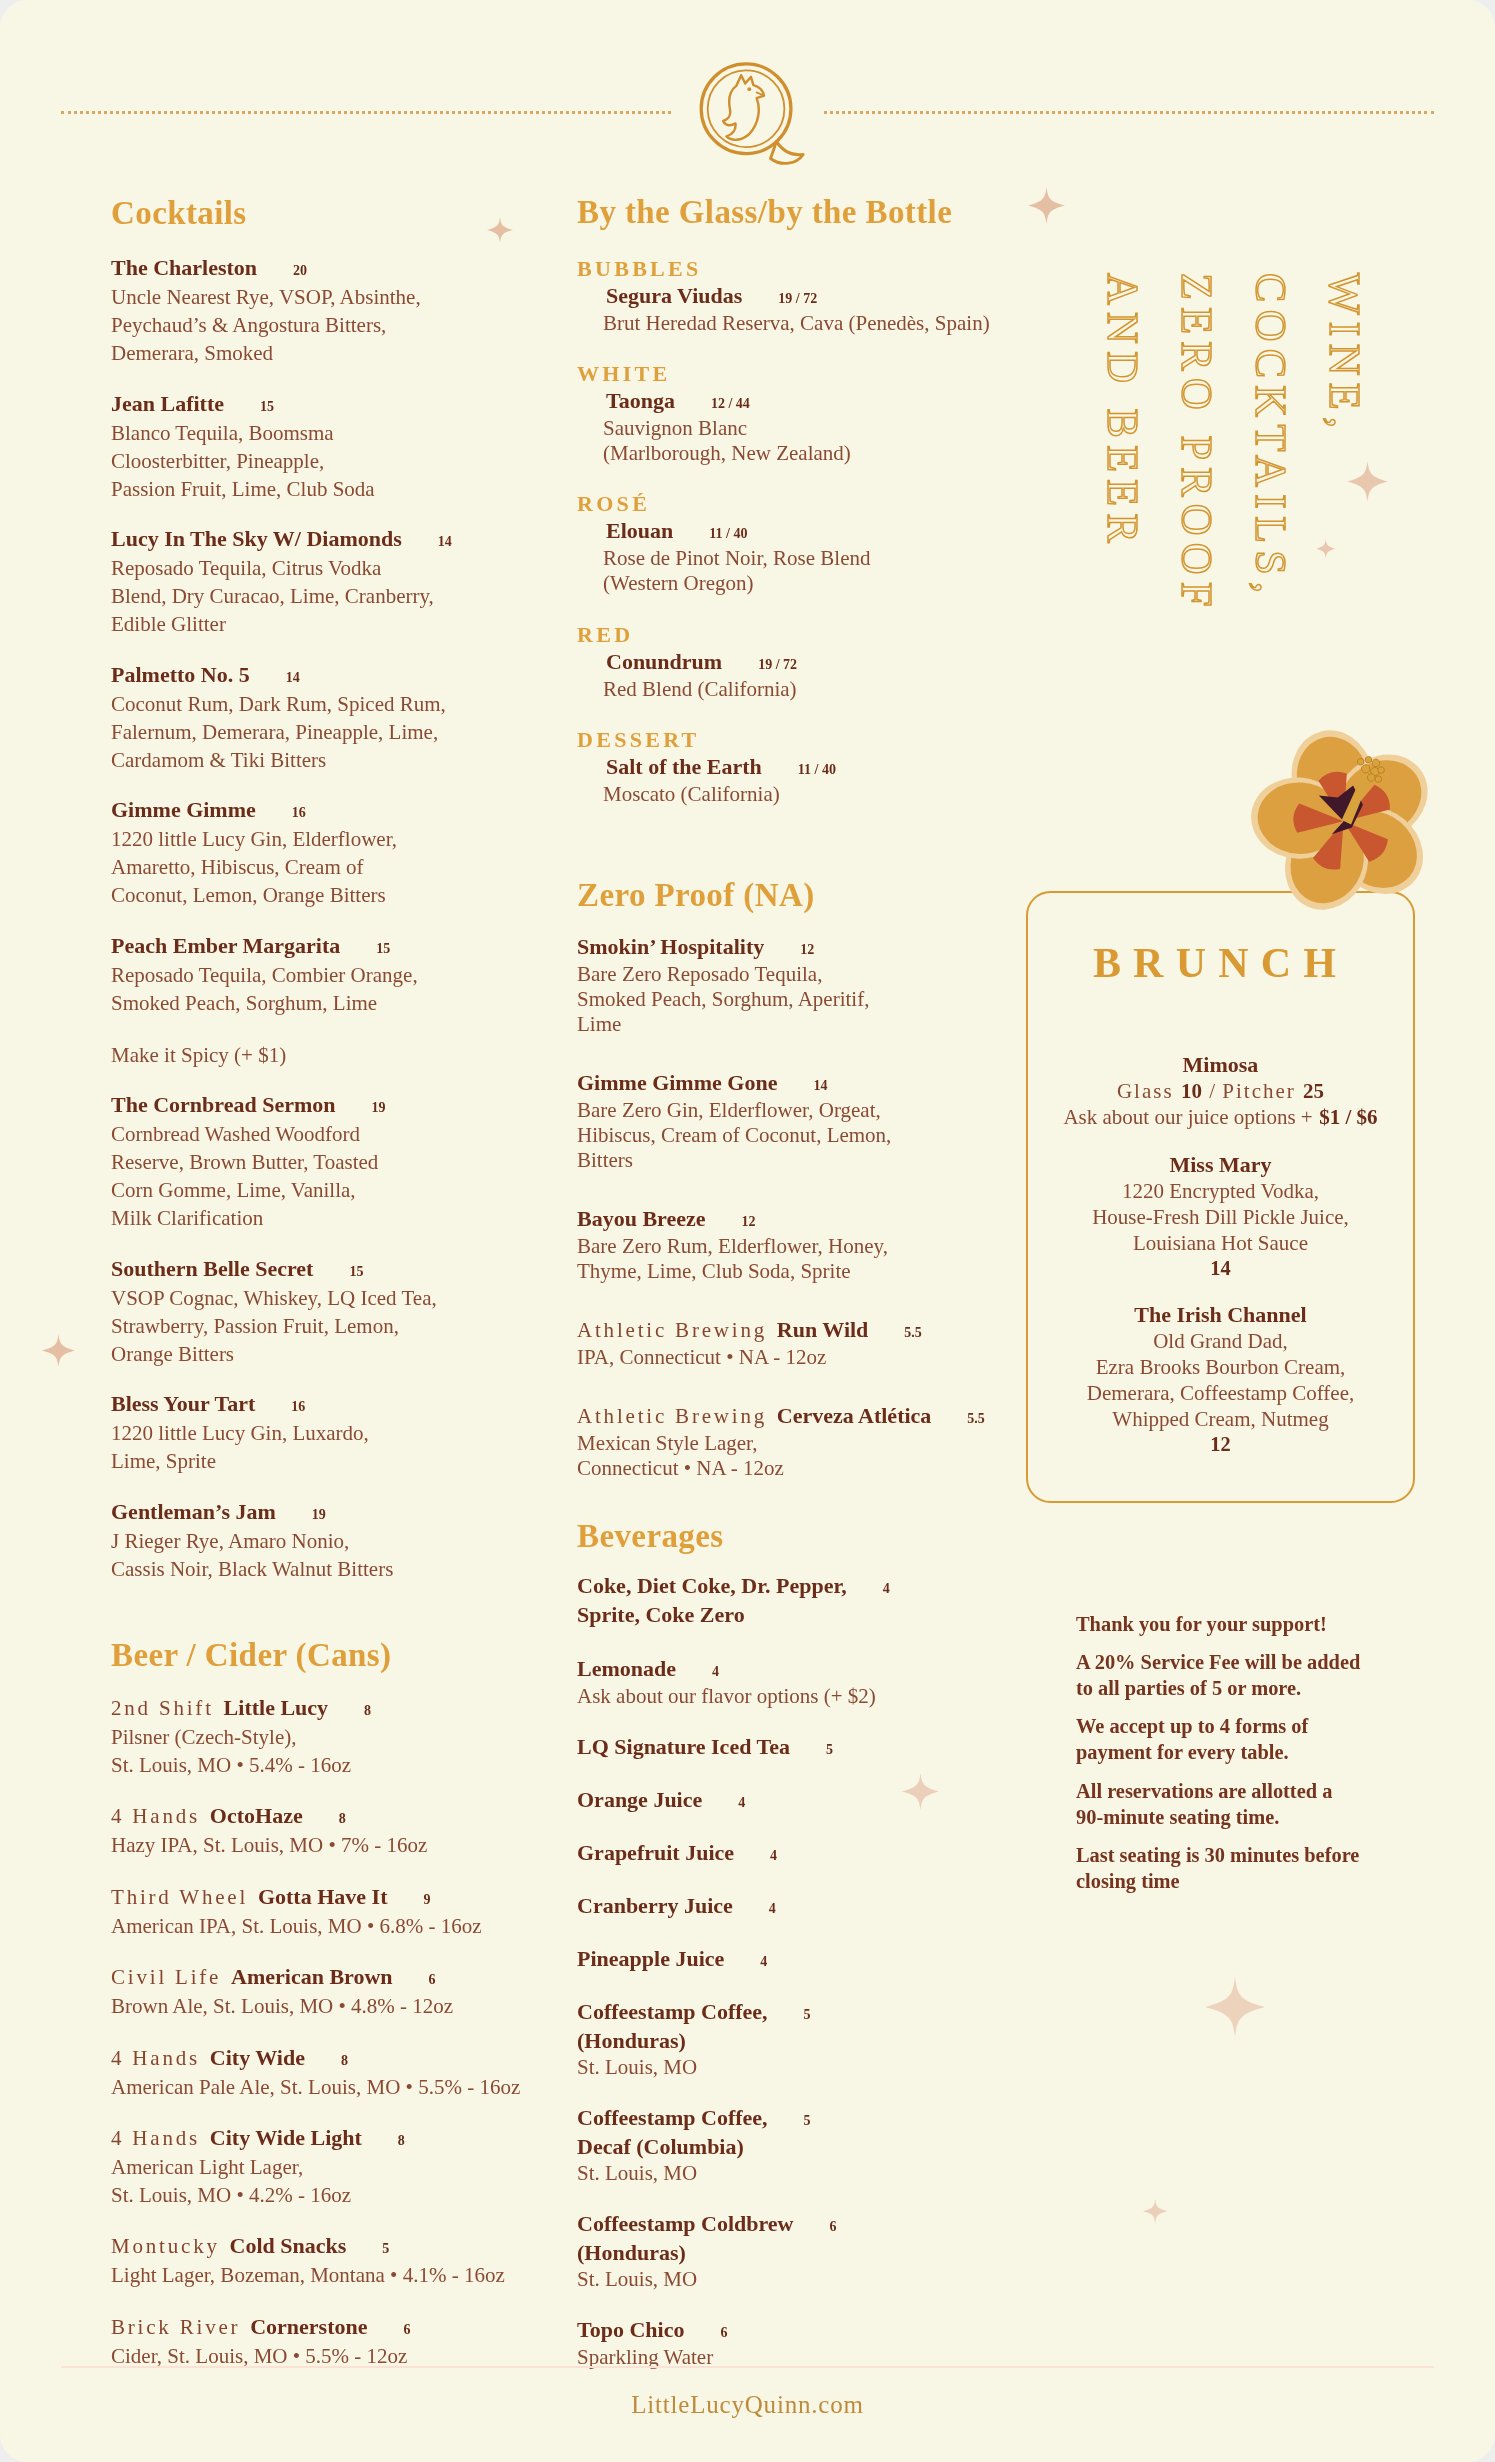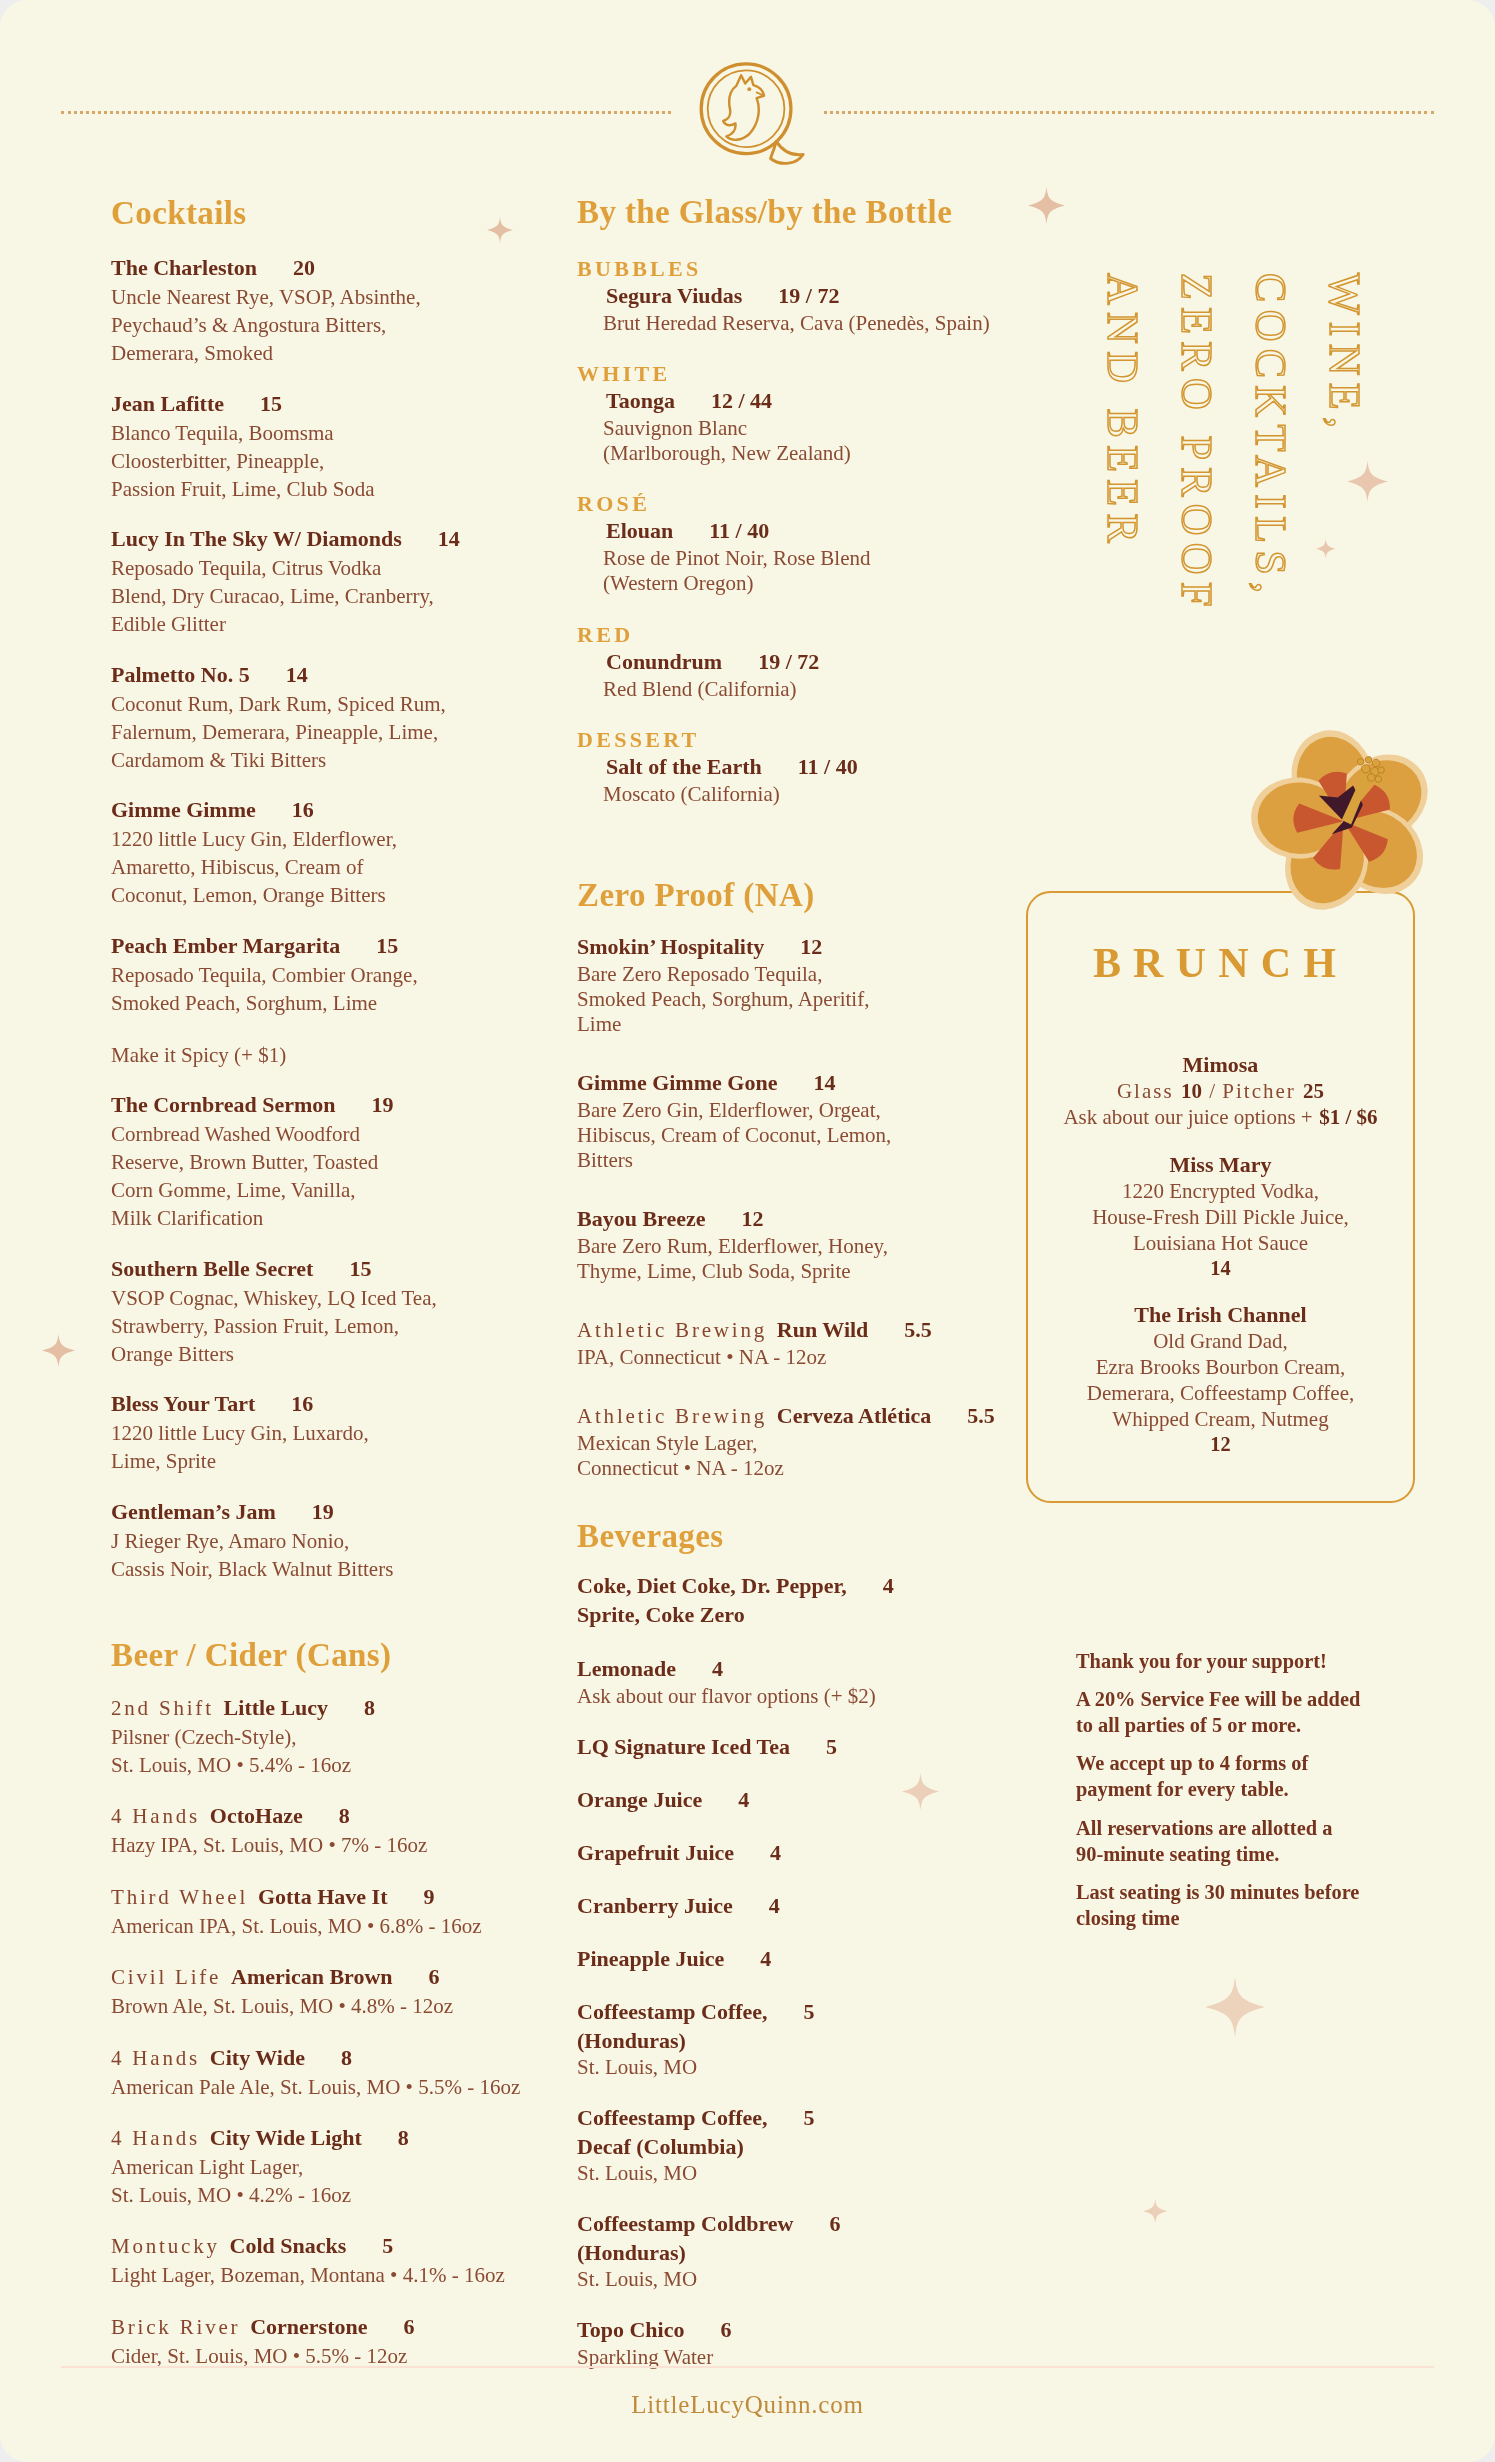--- a/index.html
+++ b/index.html
@@ -18,21 +18,21 @@
   .h-beer{margin-top:54px;margin-bottom:21px;}
   .h-wine{margin-bottom:23.6px;}
   .h-zero{margin-top:70px;margin-bottom:19.5px;}
   .h-bev{margin-top:37px;margin-bottom:18px;}
   
   .item{margin-bottom:23.6px;}
   .item-beer{margin-bottom:24.4px;}
   .row{line-height:25px;}
   .nm{font-weight:700;color:#6b2d1a;font-size:22px;}
   .nm2{font-weight:700;color:#6b2d1a;font-size:22px;line-height:28px;}
-  .pr{font-weight:700;color:#6b2d1a;font-size:22px;margin-left:36px;}
+  .pr{font-weight:700;color:#6b2d1a;font-size:14px;margin-left:36px;}
   .brew{color:#87452e;font-size:21px;letter-spacing:2.8px;margin-right:9.8px;}
   .desc{color:#8a4a33;font-size:21px;line-height:28px;white-space:pre-line;}
   .spicy{margin-bottom:23.6px;line-height:28px;}
   
   .wcat{margin-bottom:24.4px;}
   .cat{color:#dfa03c;font-weight:700;font-size:22px;letter-spacing:3.3px;line-height:28px;}
   .wrow{padding-left:29px;line-height:25px;}
   .wdesc{padding-left:26px;line-height:25px;}
   .mdesc{line-height:25px;}
   .item-mid{margin-bottom:33px;}
@@ -50,21 +50,21 @@
   .b-item{margin-bottom:21px;}
   .b-name{font-weight:700;color:#6b2d1a;font-size:22px;line-height:27px;}
   .b-line{font-size:21px;line-height:26px;color:#8a4a33;}
   .b-lines{font-size:21px;line-height:26px;color:#8a4a33;white-space:pre-line;}
   .b-price{font-weight:700;color:#6b2d1a;font-size:20.4px;line-height:24.4px;}
   .ls{letter-spacing:2px;}
   .bnum{color:#6b2d1a;margin-left:7.3px;}
   .sl{margin:0 7.3px;}
   .jb{color:#6b2d1a;margin-left:6.5px;}
   
-  .notes{position:absolute;left:1076px;top:1648px;width:287px;}
+  .notes{position:absolute;left:1076px;top:1611px;width:287px;}
   .notes p{margin:0 0 12.2px;font-size:20.4px;font-weight:700;color:#76341f;line-height:26px;}
   
   .footrule{position:absolute;left:61px;right:61px;top:2366px;height:2.4px;background:#fbe2d5;}
   .footer-link{position:absolute;left:0;right:0;top:2391px;text-align:center;font-size:25px;
                color:#bf8a3b;letter-spacing:0.8px;text-decoration:none;display:block;}
   
   .sparkle{position:absolute;}
   svg{display:block;}
 </style>
 </head>

